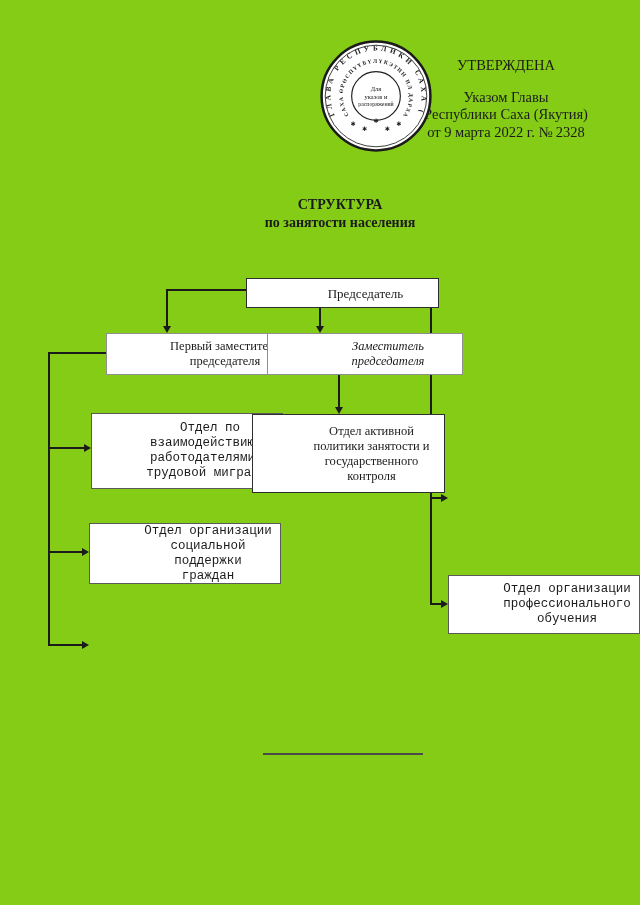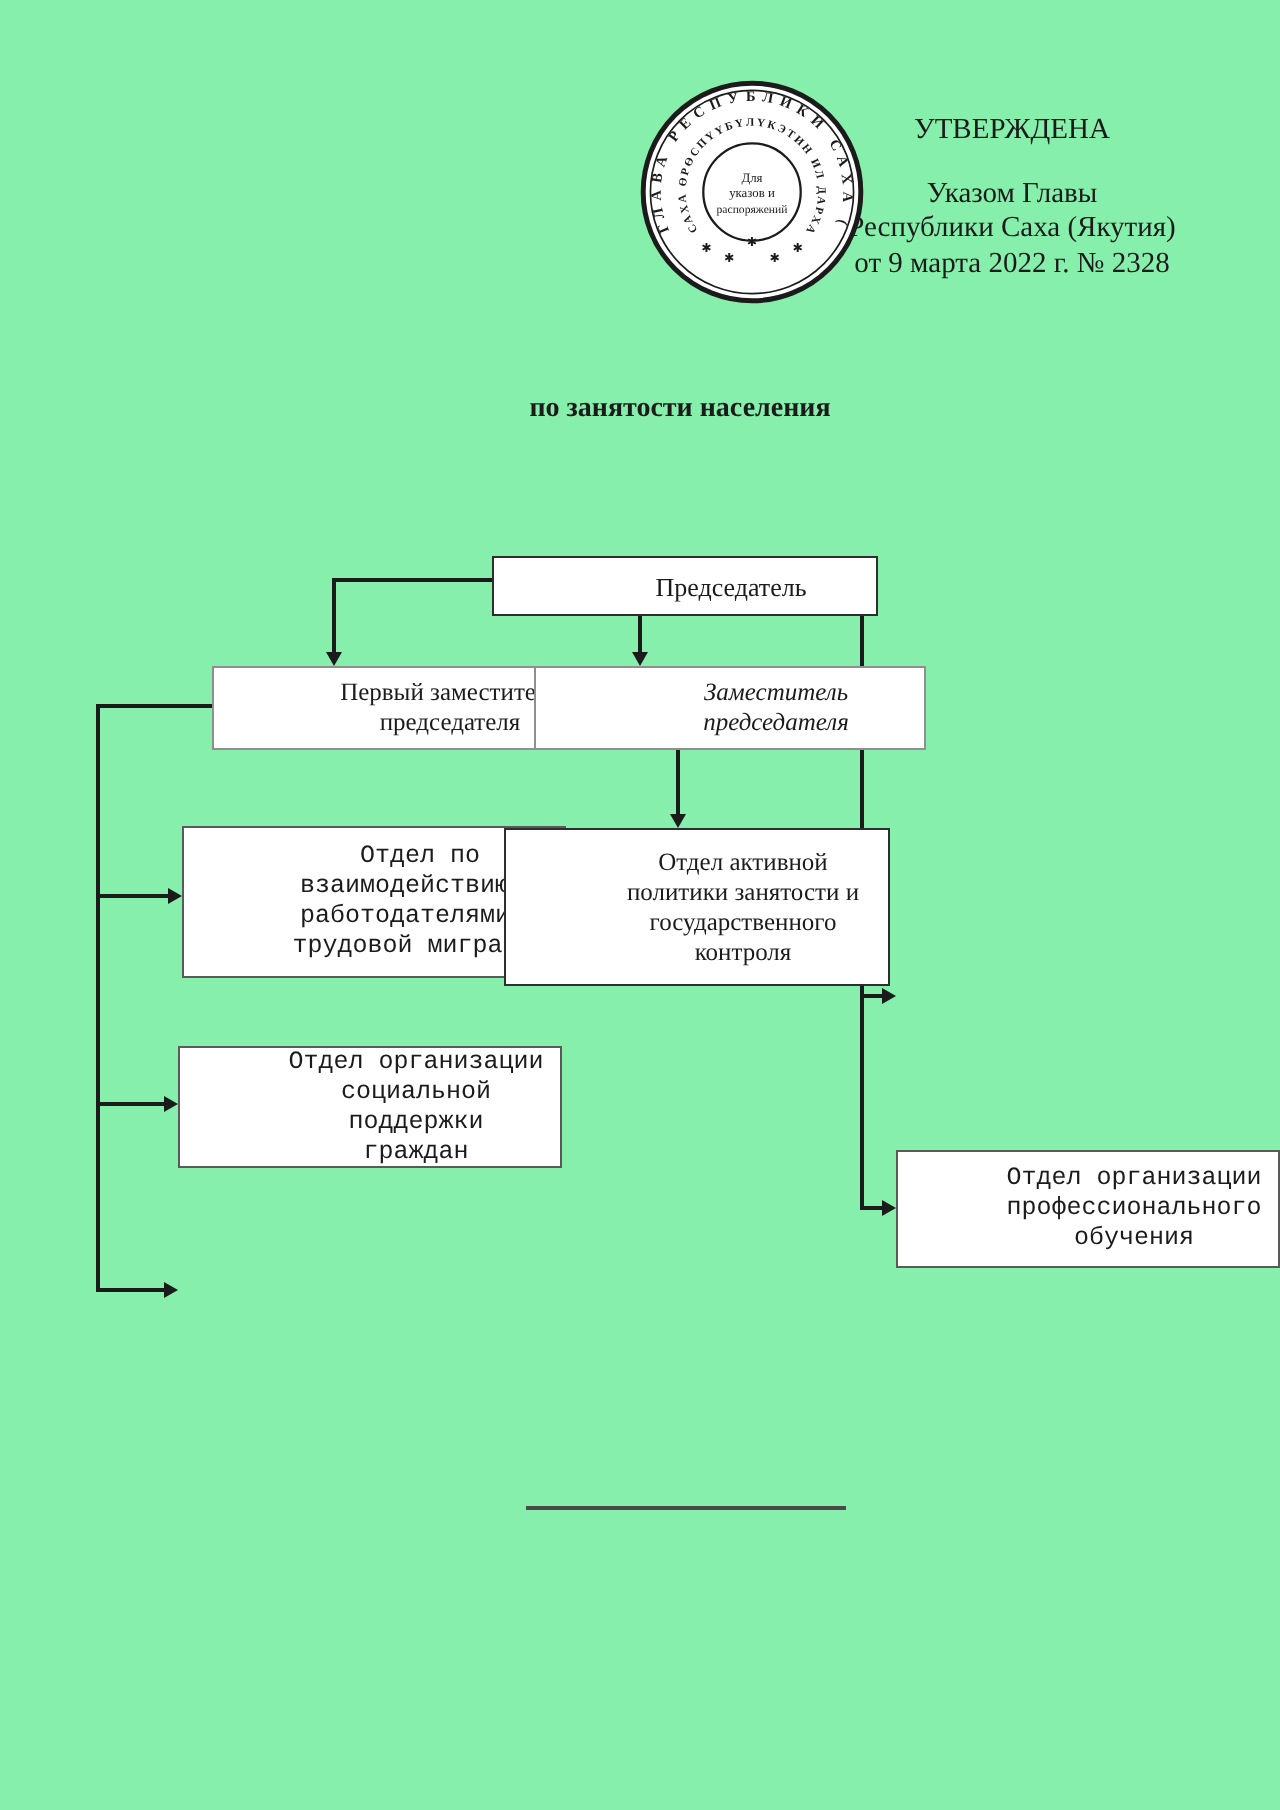--- a/index.html
+++ b/index.html
@@ -1,20 +1,20 @@
 <!DOCTYPE html>
 <html><head>
 <meta charset="utf-8">
 <style>
   html,body{margin:0;padding:0;}
   body{background:#888;}
   .page{
     position:relative;
     width:640px;height:905px;
-    background:#86efac;
+    background:#84cc16;
     font-family:"Liberation Serif","DejaVu Serif",serif;
     color:#1b1b1b;
     overflow:hidden;
     margin:0 auto;
   }
   .pre{white-space:pre-line;text-align:center;}
 
   
   .approval-text{
     position:absolute;left:406px;top:57px;width:200px;
@@ -115,20 +115,21 @@
       <text x="55" y="65" font-size="5.6" text-anchor="middle" fill="#1b1b1b">распоряжений</text>
       <text x="55" y="81" font-size="6" text-anchor="middle" fill="#1b1b1b">✱</text>
       <text x="44" y="89" font-size="6" text-anchor="middle" fill="#1b1b1b">✱</text>
       <text x="66" y="89" font-size="6" text-anchor="middle" fill="#1b1b1b">✱</text>
       <text x="33" y="84" font-size="6" text-anchor="middle" fill="#1b1b1b">✱</text>
       <text x="77" y="84" font-size="6" text-anchor="middle" fill="#1b1b1b">✱</text>
     </svg>
   </div>
 
   <div class="doc-title">
+    <div>СТРУКТУРА</div>
     <div>по занятости населения</div>
   </div>
 
   <div class="node n-chairman bd-dark">Председатель</div>
   <div class="node n-first-deputy bd-light">Первый заместитель
 председателя</div>
   <div class="node n-deputy bd-light">Заместитель
 председателя</div>
   <div class="node n-employers bd-mid">Отдел по
 взаимодействию с

